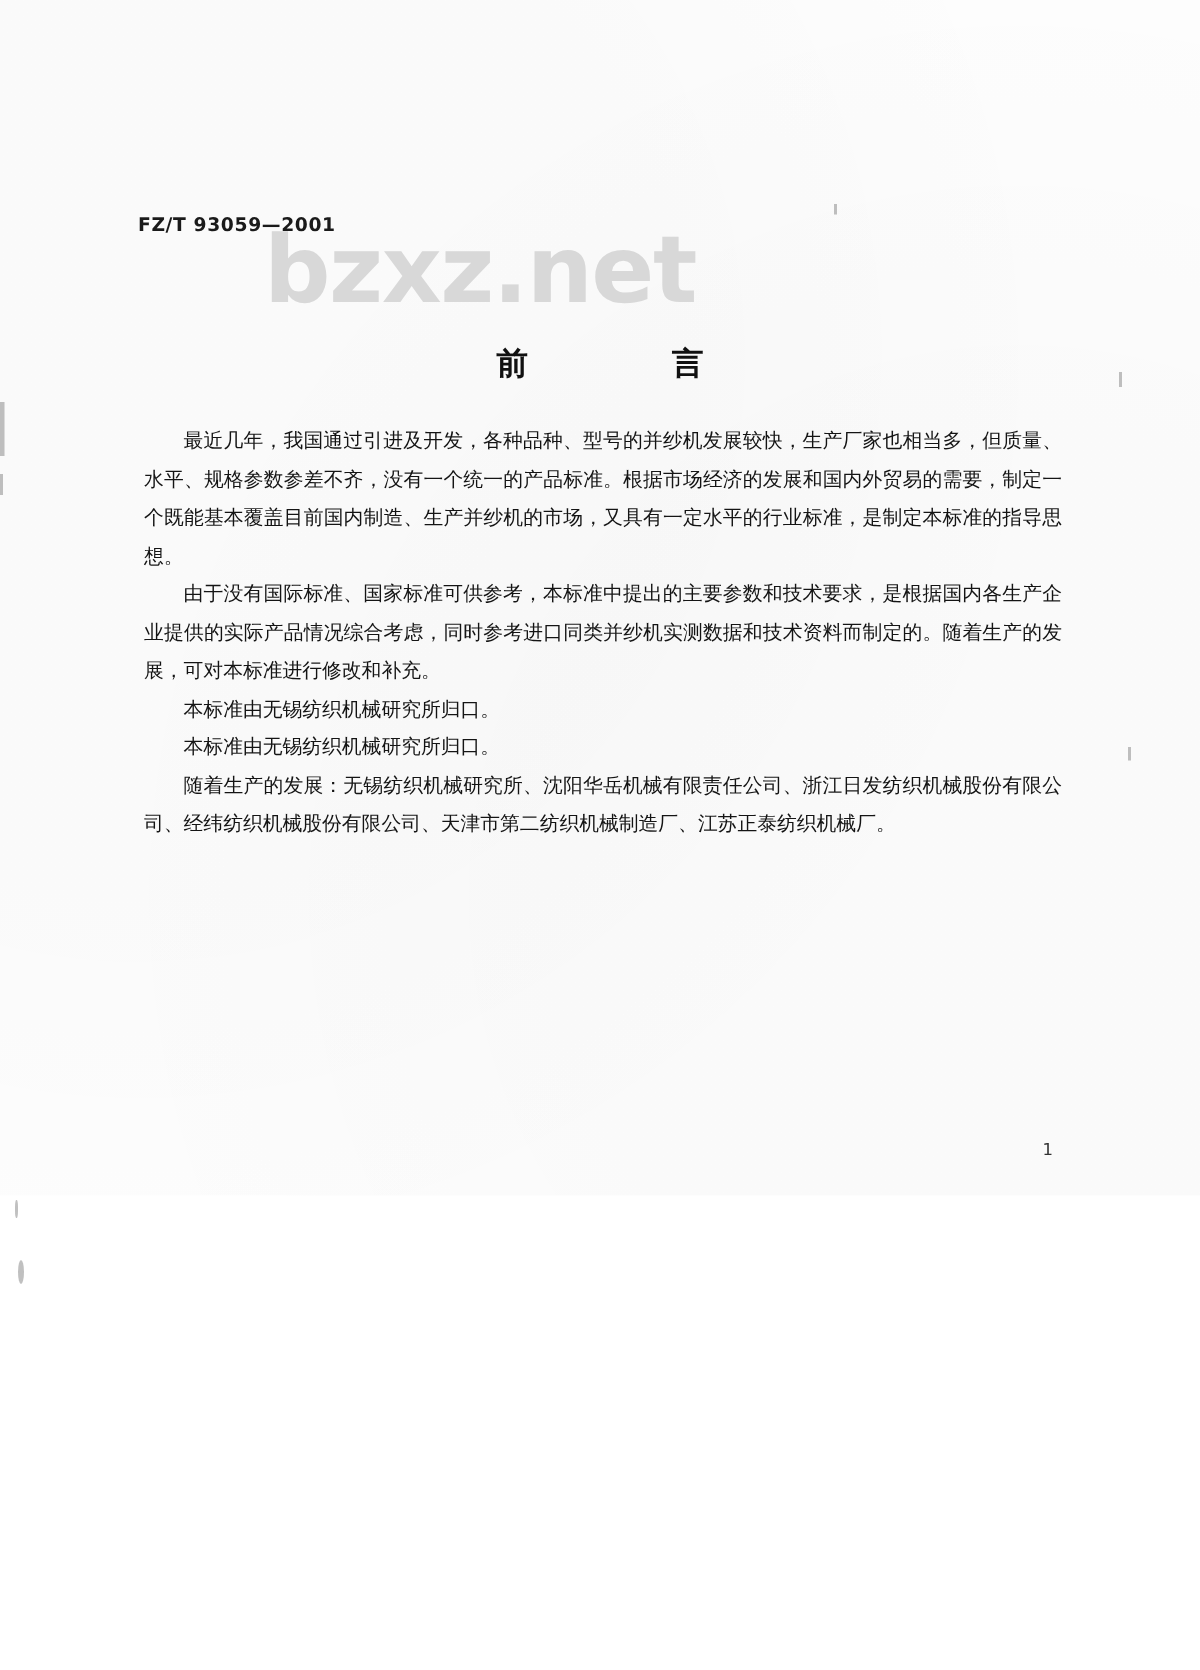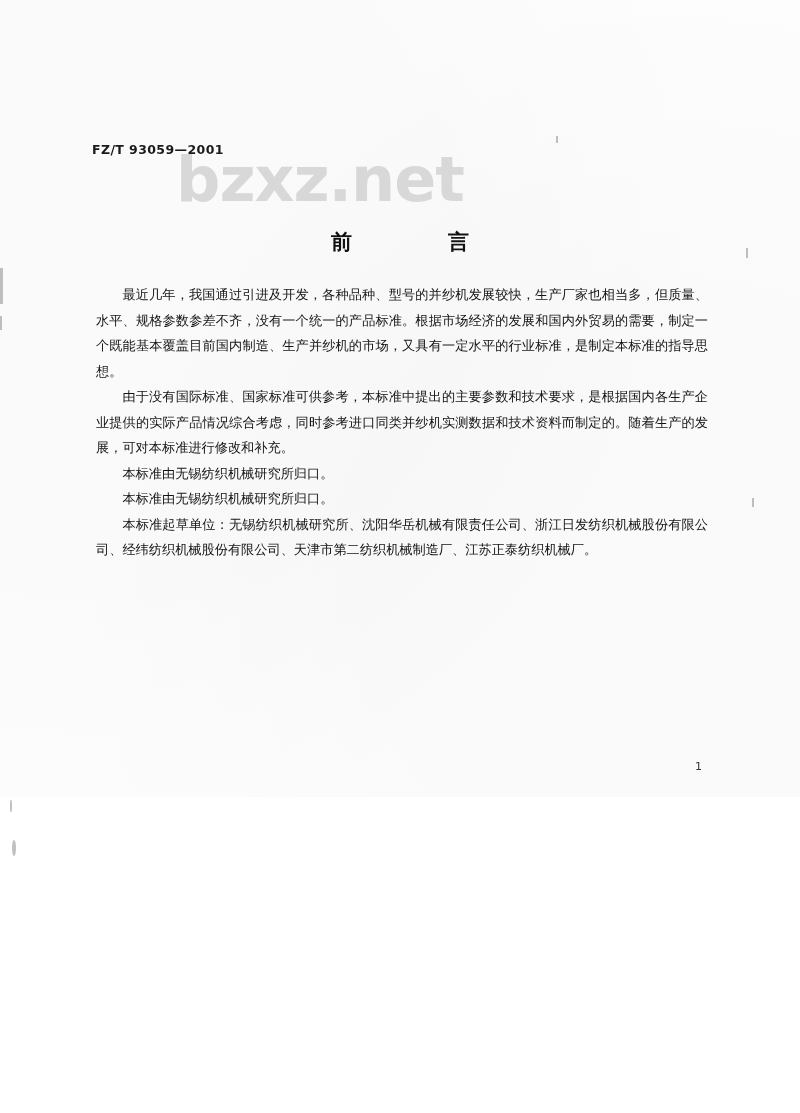--- a/index.html
+++ b/index.html
@@ -114,21 +114,21 @@
 
   <div class="watermark">bzxz.net</div>
 
   <div class="doc-title">前　　言</div>
 
   <div class="body-text">
     <p>最近几年，我国通过引进及开发，各种品种、型号的并纱机发展较快，生产厂家也相当多，但质量、水平、规格参数参差不齐，没有一个统一的产品标准。根据市场经济的发展和国内外贸易的需要，制定一个既能基本覆盖目前国内制造、生产并纱机的市场，又具有一定水平的行业标准，是制定本标准的指导思想。</p>
     <p>由于没有国际标准、国家标准可供参考，本标准中提出的主要参数和技术要求，是根据国内各生产企业提供的实际产品情况综合考虑，同时参考进口同类并纱机实测数据和技术资料而制定的。随着生产的发展，可对本标准进行修改和补充。</p>
     <p>本标准由无锡纺织机械研究所归口。</p>
     <p>本标准由无锡纺织机械研究所归口。</p>
-    <p>本标准起草单位：无锡纺织机械研究所、沈阳华岳机械有限责任公司、浙江日发纺织机械股份有限公司、经纬纺织机械股份有限公司、天津市第二纺织机械制造厂、江苏正泰纺织机械厂。</p>
+    <p>随着生产的发展：无锡纺织机械研究所、沈阳华岳机械有限责任公司、浙江日发纺织机械股份有限公司、经纬纺织机械股份有限公司、天津市第二纺织机械制造厂、江苏正泰纺织机械厂。</p>
   </div>
 
   <div class="page-number">1</div>
 
   <div class="edge-mark em1"></div>
   <div class="edge-mark em2"></div>
   <div class="edge-mark em3"></div>
   <div class="edge-mark em4"></div>
   <div class="edge-mark em5"></div>
   <div class="edge-mark em6"></div>

